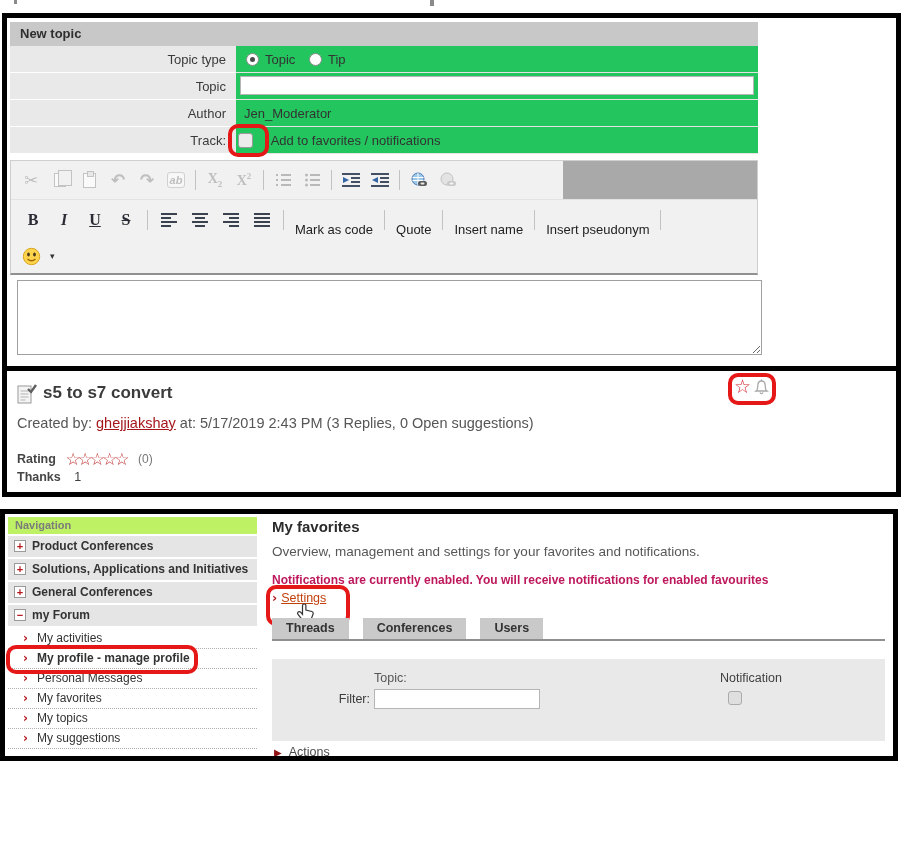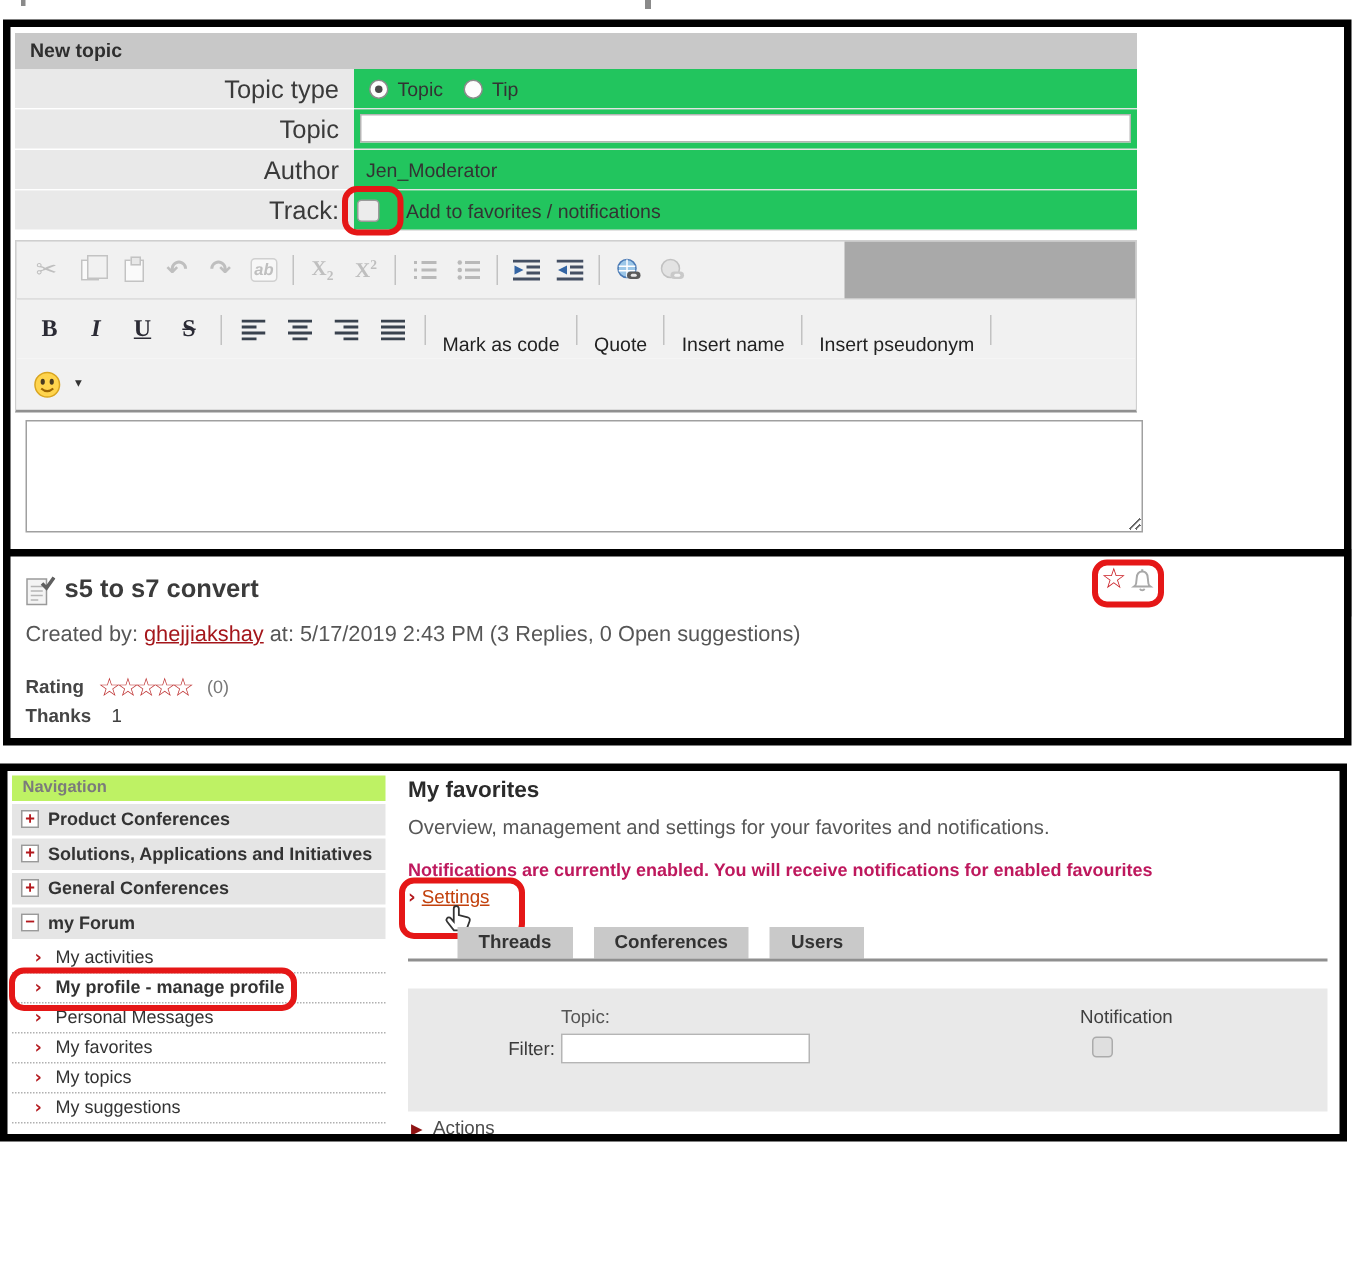--- a/index.html
+++ b/index.html
@@ -13,21 +13,21 @@
   .glyph { font-family:"DejaVu Sans", sans-serif; }
 
   
   .frag { position:absolute; background:#8a8a8a; }
 
   
   #panel1 { left:2px; top:13px; width:899px; height:398px; }
   .form { position:absolute; left:3px; top:4px; width:748px; }
   .form-header { height:24px; line-height:24px; background:#c8c8c8; font-weight:bold; font-size:13px; color:#2e2e2e; padding-left:10px; }
   .frow { display:flex; height:27px; }
-  .flabel { width:226px; background:#e9e9e9; border-bottom:1px solid #fff; text-align:right; padding-right:10px; font-size:17px; color:#3a3a3a; line-height:27px; }
+  .flabel { width:226px; background:#e9e9e9; border-bottom:1px solid #fff; text-align:right; padding-right:10px; font-size:13px; color:#3a3a3a; line-height:27px; }
   .fvalue { flex:1; background:#22c55e; border-bottom:1px solid #e3e3e3; position:relative; font-size:13px; color:#333; line-height:27px; }
   .radio { display:inline-block; width:13px; height:13px; border:1px solid #8b8b8b; border-radius:50%; background:#fdfdfd; vertical-align:-2px; position:relative; margin:0 6px 0 10px; }
   .radio.sel::after { content:""; position:absolute; left:3px; top:3px; width:5px; height:5px; border-radius:50%; background:#4a4a4a; }
   .text-input { height:19px; border:1px solid #b5b5b5; background:#fff; font-size:13px; padding:0 4px; outline:none; }
   #topic-input { width:514px; margin:3px 0 0 4px; display:block; }
   .checkbox { display:inline-block; width:15px; height:15px; background:#ececec; border:1px solid #9a9a9a; border-radius:3px; vertical-align:-3px; }
   .red-ring { position:absolute; border:4px solid #e51717; border-radius:10px; pointer-events:none; }
   #track-ring { left:-8px; top:-3px; width:41px; height:33px; }
   #track-box { margin-left:2px; }
   .track-label { margin-left:14px; }
@@ -85,21 +85,21 @@
 
   .main { position:absolute; left:267px; top:4px; width:616px; }
   #fav-title { font-size:15px; font-weight:bold; color:#2b2b2b; }
   #fav-desc { position:absolute; top:26px; font-size:13.5px; color:#575757; }
   #fav-note { position:absolute; top:55px; font-size:12px; color:#be185d;font-weight:bold; }
   #settings-row { position:absolute; top:72px; font-size:12.5px; }
   #settings-row .chev { color:#b3181d; font-weight:bold; margin-right:4px; }
   #settings-link { color:#c2410c; text-decoration:underline; cursor:pointer; }
   #settings-ring { left:-6px; top:67px; width:84px; height:41px; }
   #hand-cursor { position:absolute; left:24px; top:84px; }
-  .tabs { position:absolute; top:100px; display:flex; gap:14px;margin-left:33px; }
+  .tabs { position:absolute; top:100px; display:flex; gap:14px; }
   .tab { height:21px; line-height:21px; background:#c9c9c9; font-size:12.5px; font-weight:bold; color:#333; padding:0 14px; cursor:pointer; }
   .tab-line { position:absolute; top:121px; left:0; width:613px; border-top:2px solid #8f8f8f; }
   .filter-panel { position:absolute; top:141px; left:0; width:613px; height:82px; background:#e9e9e9; }
   #col-topic { position:absolute; left:102px; top:12px; font-size:12.5px; color:#555; }
   #filter-label { position:absolute; left:40px; top:33px; width:58px; text-align:right; font-size:12.5px; font-weight:normal; color:#3b3b3b; }
   #filter-input { position:absolute; left:102px; top:30px; width:166px; height:20px; }
   #col-notif { position:absolute; left:448px; top:12px; font-size:12.5px; color:#3f3f3f; }
   #notif-box { position:absolute; left:456px; top:32px; width:14px; height:14px; background:#dfdfdf; border:1px solid #ababab; border-radius:3px; cursor:pointer; }
   #actions-row { position:absolute; top:227px; left:2px; font-size:12.5px; color:#4c4c4c; }
   #actions-row .tri { color:#8f1313; font-size:10px; margin-right:7px; }

